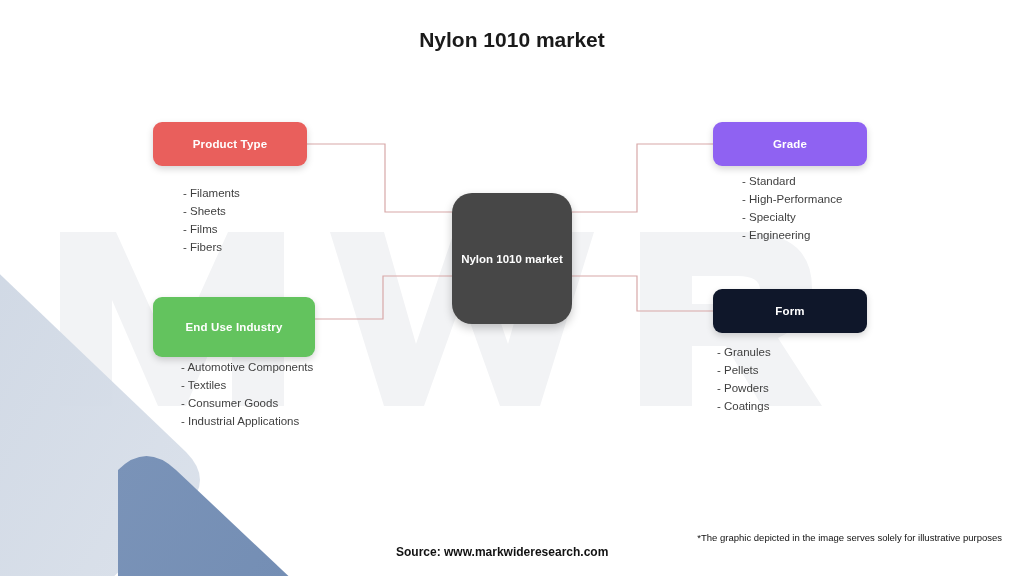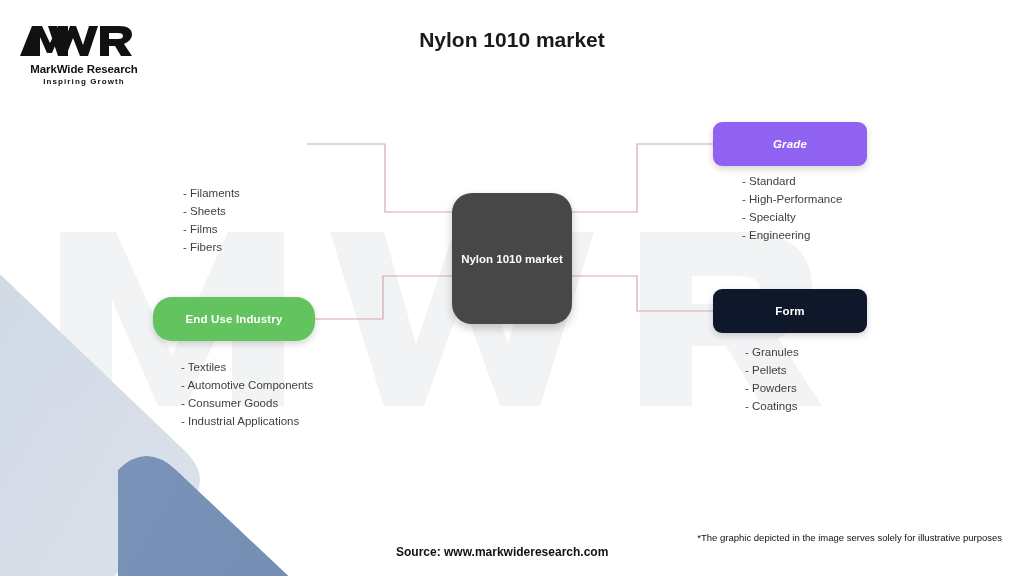--- a/index.html
+++ b/index.html
@@ -159,79 +159,70 @@
       <g opacity="0.95">
         <path d="M-150 190 Q-120 160 -88 190 L186 452 Q214 480 186 508 L-90 770 Q-120 798 -150 768 Z" fill="url(#gLight)"></path>
       </g>
 
       <g>
         <path d="M118 470 Q146 442 176 470 L420 700 Q448 728 420 756 L176 986 Q146 1014 118 986 Z" fill="url(#gDark)"></path>
       </g>
     </svg>
   </div>
 
-  <div class="logo-wrap">
-    <svg class="logo-mark" width="120" height="40" viewBox="0 0 120 40">
-
-      <path d="M2 34 L14 4 L24 4 L32 21 L40 4 L50 4 L50 34 L41 34 L41 15 L34 31 L29 31 L22 15 L22 34 Z" fill="#111"></path>
-
-      <path d="M30 4 L40 34 L48 34 L55 16 L62 34 L70 34 L80 4 L71 4 L65 23 L58 4 L52 4 L45 23 L39 4 Z" fill="#111"></path>
-
-      <path d="M82 4 L82 34 L91 34 L91 24 L97 24 L103 34 L114 34 L106 22 Q114 18 114 13 Q114 4 101 4 Z M91 11 L100 11 Q105 11 105 14 Q105 17 100 17 L91 17 Z" fill="#111"></path>
-    </svg>
-    <div class="logo-name">MarkWide Research</div>
-    <div class="logo-tag">Inspiring Growth</div>
-  </div>
 
   <div class="page-title">Nylon 1010 market</div>
 
   <svg class="connectors" width="1024" height="576" viewBox="0 0 1024 576">
     <g fill="none" stroke="#d8a8a8" stroke-width="1.2">
       <path d="M307 144 L385 144 L385 212 L452 212"></path>
       <path d="M717 144 L637 144 L637 212 L572 212"></path>
       <path d="M315 319 L383 319 L383 276 L452 276"></path>
       <path d="M717 311 L637 311 L637 276 L572 276"></path>
     </g>
   </svg>
 
   <div class="center-node" style="left:452px; top:193px; width:120px; height:131px; background:#474747;">
     <span class="center-label">Nylon 1010 market</span>
   </div>
 
+  <div class="node" style="left:153px; top:122px; width:154px; height:44px; background:#e95f5c;">
+    <span class="node-label">Product Type</span>
+  </div>
   <div class="items" style="left:183px; top:184px;">
     <div>- Filaments</div>
     <div>- Sheets</div>
     <div>- Films</div>
     <div>- Fibers</div>
   </div>
 
-  <div class="node" style="left:713px; top:122px; width:154px; height:44px; background:#8f62f2;font-style:italic;">
+  <div class="node" style="left:713px; top:122px; width:154px; height:44px; background:#8f62f2;">
     <span class="node-label">Grade</span>
   </div>
   <div class="items" style="left:742px; top:172px;">
     <div>- Standard</div>
     <div>- High-Performance</div>
     <div>- Specialty</div>
     <div>- Engineering</div>
   </div>
 
-  <div class="node" style="left:153px; top:297px; width:162px; height:44px; background:#63c35e;border-radius:19px;">
+  <div class="node" style="left:153px; top:297px; width:162px; height:60px; background:#63c35e;">
     <span class="node-label">End Use Industry</span>
   </div>
   <div class="items" style="left:181px; top:358px;">
+    <div>- Automotive Components</div>
     <div>- Textiles</div>
-    <div>- Automotive Components</div>
     <div>- Consumer Goods</div>
     <div>- Industrial Applications</div>
   </div>
 
   <div class="node" style="left:713px; top:289px; width:154px; height:44px; background:#0f172a;">
     <span class="node-label">Form</span>
   </div>
-  <div class="items" style="left:745px; top:343px;">
+  <div class="items" style="left:717px; top:343px;">
     <div>- Granules</div>
     <div>- Pellets</div>
     <div>- Powders</div>
     <div>- Coatings</div>
   </div>
 
   <div class="source">Source: www.markwideresearch.com</div>
   <div class="disclaimer">*The graphic depicted in the image serves solely for illustrative purposes</div>
 
 </div>

